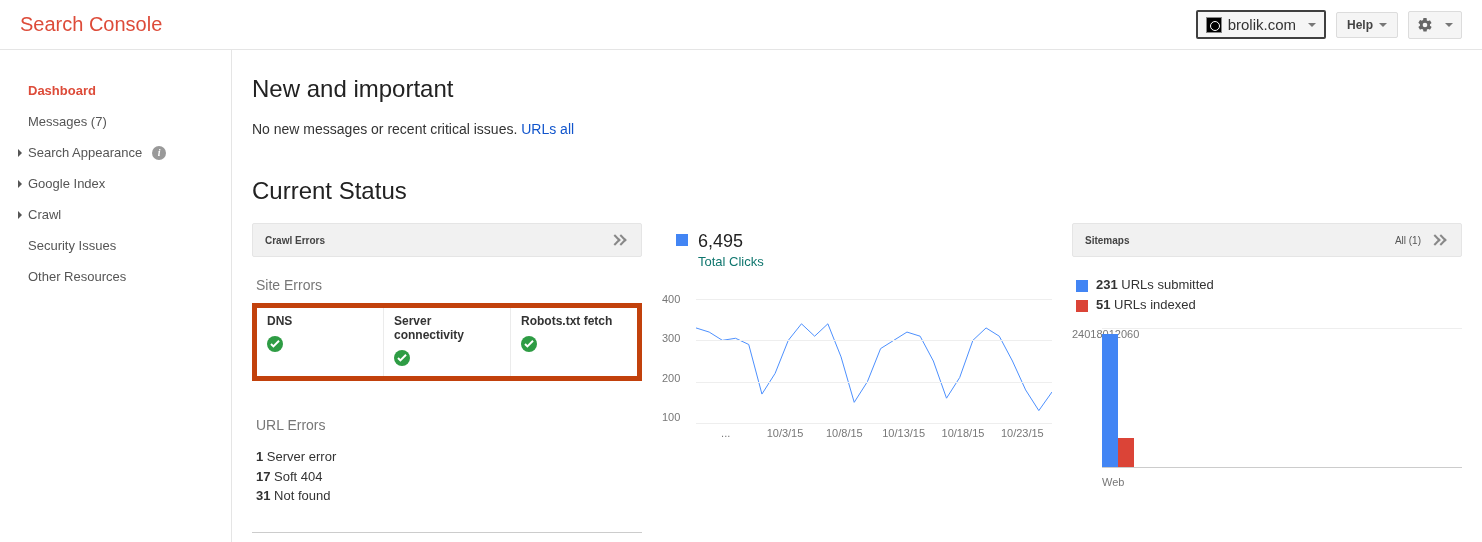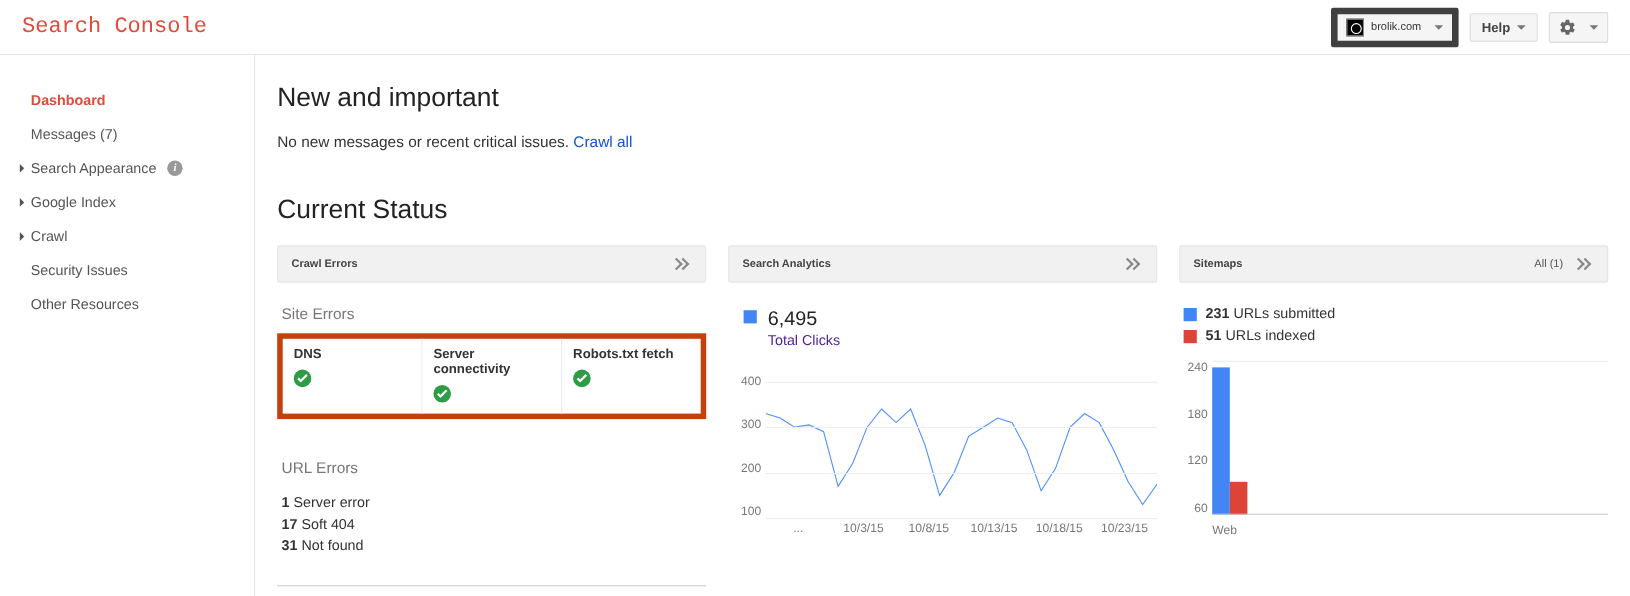--- a/index.html
+++ b/index.html
@@ -1,22 +1,22 @@
 <!DOCTYPE html>
 <html><head>
 <meta charset="utf-8">
 <style>
   * { box-sizing: border-box; margin: 0; padding: 0; }
   body { font-family: Arial, Helvetica, sans-serif; font-size: 13px; color: #333; background: #fff; width: 1482px; }
   
   
   .header { display: flex; align-items: center; justify-content: space-between; padding: 10px 20px; border-bottom: 1px solid #e5e5e5; height: 50px; }
-  .logo { color: #dd4b39; font-size: 20px; font-weight: 400; font-family: Liberation Mono, monospace; }
+  .logo { color: #dd4b39; font-size: 20px; font-weight: 400; }
   .header-right { display: flex; gap: 10px; align-items: center; }
-  .property-dropdown { display: flex; align-items: center; background: #f5f5f5; border: 6px solid #404040; border-radius: 2px; padding: 4px 8px; font-size: 10px; gap: 6px; cursor: pointer; }
+  .property-dropdown { display: flex; align-items: center; background: #f5f5f5; border: 2px solid #404040; border-radius: 2px; padding: 4px 8px; font-size: 15px; gap: 6px; cursor: pointer; }
   .property-dropdown .favicon { width: 16px; height: 16px; background: #000; border: 1px solid #888; display: inline-block; position: relative; }
   .property-dropdown .favicon::after { content: ""; position: absolute; top: 3px; left: 3px; width: 8px; height: 8px; border: 1px solid #fff; border-radius: 50%; }
   .caret-down-sm { width: 0; height: 0; border-left: 4px solid transparent; border-right: 4px solid transparent; border-top: 4px solid #777; margin-left: 6px; }
   .btn { background: #f5f5f5; border: 1px solid #dcdcdc; border-radius: 2px; padding: 5px 10px; font-size: 12px; font-weight: bold; color: #444; display: inline-flex; align-items: center; cursor: pointer; }
   .gear-btn { padding: 5px 8px; display:flex; align-items:center; gap:6px;}
   .gear-btn svg { fill: #666; }
   
   
   .body-wrap { display: flex; }
   .sidebar { width: 232px; padding: 25px 0 25px 14px; border-right: 1px solid #e5e5e5; min-height: 492px; }
@@ -55,34 +55,34 @@
   .url-errors { margin-top: 30px; }
   .url-list { padding: 4px 4px 26px 4px; border-bottom: 1px solid #ccc; }
   .url-list div { font-size: 13px; line-height: 1.5; }
   .url-list b { font-weight: bold; }
   
   
   .legend-row { display: flex; align-items: flex-start; gap: 10px; padding: 8px 0 14px 14px;}
   .legend-swatch { width: 12px; height: 12px; background: #4285f4; margin-top: 3px;}
   .legend-swatch.red { background: #db4437; }
   .clicks-val { font-size: 18px; color: #222; }
-  .clicks-lbl { font-size: 13px; color: #4c1d95; margin-top: 2px;}
+  .clicks-lbl { font-size: 13px; color: #0f766e; margin-top: 2px;}
   .chart-area { height: 150px; position: relative; margin-top: 10px;}
-  .y-ticks { position:absolute; left:0; top:0; bottom:20px; width:34px; display:flex; flex-direction:column; justify-content:space-between; text-align:right; font-size:11px; color:#777; padding-right:4px;}
+  .y-ticks { position:absolute; left:0; top:0; bottom:20px; width:34px; display:flex; flex-direction:column; justify-content:space-between; font-size:11px; color:#777; padding-right:4px;}
   .plot { position:absolute; left:34px; right:0; top:6px; bottom:20px; }
   .plot svg { width:100%; height:100%; }
   .gridline { position:absolute; left:0; right:0; height:1px; background:#eee; }
   .x-ticks { position:absolute; left:34px; right:0; bottom:0; height:16px; display:flex; font-size:11px; color:#777;}
   .x-ticks span { flex:1; text-align:center; }
   
   
   .sm-legend { padding: 4px 0 10px 4px; }
   .sm-legend-row { display:flex; align-items:center; gap:8px; font-size:13px; line-height:1.5;}
   .sm-chart { height:160px; position:relative; margin-top:4px;}
-  .sm-y { position:absolute; left:0; top:0; bottom:20px; width:30px; display:flex; flex-direction:column; justify-content:space-between; text-align:right; font-size:11px; color:#777; padding-right:4px;}
+  .sm-y { position:absolute; left:0; top:0; bottom:20px; width:30px; display:flex; flex-direction:row; justify-content:space-between; text-align:right; font-size:11px; color:#777; padding-right:4px;}
   .sm-plot { position:absolute; left:30px; right:0; top:0; bottom:20px; border-top:1px solid #eee; display:flex; align-items:flex-end; gap:0; }
   .sm-baseline { position:absolute; left:30px; right:0; bottom:20px; height:1px; background:#ccc;}
   .sm-bar { width:16px; }
   .sm-bar.blue { background:#4285f4; }
   .sm-bar.red { background:#db4437; }
   .sm-x { position:absolute; left:30px; bottom:0; font-size:11px; color:#777; }
 </style>
 </head>
 <body>
 
@@ -138,21 +138,21 @@
     <div class="nav-item">
       <span class="nav-spacer"></span>
         <span>Other Resources</span>
     </div>
   </div>
 
   <div class="main">
     <h2>New and important</h2>
     <div class="status-msg">
       <span>No new messages or recent critical issues.</span>
-      <a href="#">Crawl all</a>
+      <a href="#">URLs all</a>
     </div>
     <h2>Current Status</h2>
 
     <div class="cards">
 
       <div class="card">
         <div class="card-header">
           <span>Crawl Errors</span>
           <span class="chevrons"></span>
         </div>
@@ -187,24 +187,20 @@
           <div class="subhead">URL Errors</div>
           <div class="url-list">
             <div><b>1</b> <span>Server error</span></div>
             <div><b>17</b> <span>Soft 404</span></div>
             <div><b>31</b> <span>Not found</span></div>
           </div>
         </div>
       </div>
 
       <div class="card">
-        <div class="card-header">
-          <span>Search Analytics</span>
-          <span class="chevrons"></span>
-        </div>
         <div class="legend-row">
           <div class="legend-swatch"></div>
           <div>
             <div class="clicks-val">6,495</div>
             <div class="clicks-lbl">Total Clicks</div>
           </div>
         </div>
         <div class="chart-area">
           <div class="y-ticks">
             <span>400</span>

